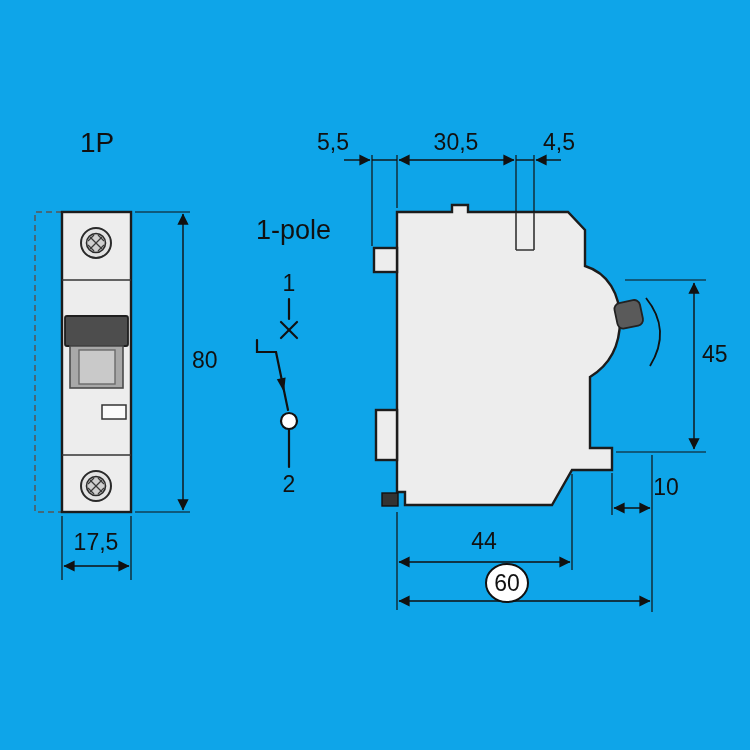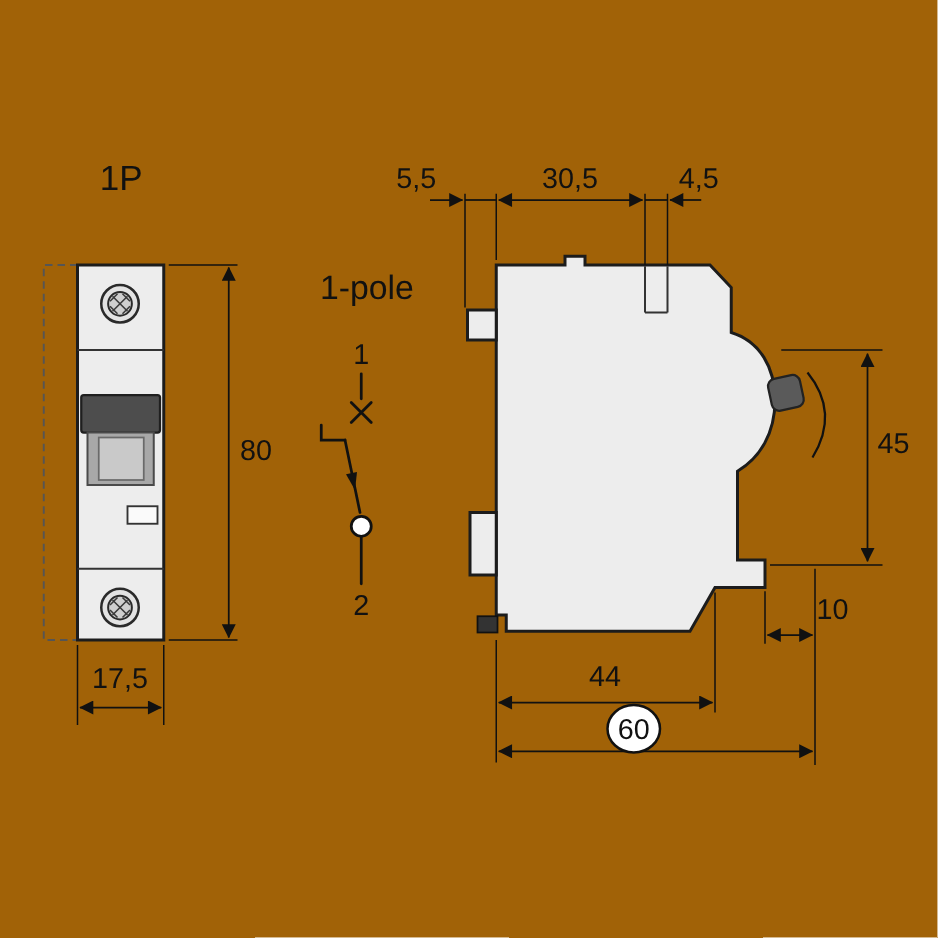--- a/index.html
+++ b/index.html
@@ -1,16 +1,16 @@
 <!DOCTYPE html>
 <html><head>
 <meta charset="utf-8">
 <style>
   html,body{margin:0;padding:0;background:#fff;}
-  .canvas{position:relative;width:750px;height:750px;background:#a16207;overflow:hidden;}
+  .canvas{position:relative;width:750px;height:750px;background:#0ea5e9;overflow:hidden;}
   svg{display:block;}
   text{font-family:"Liberation Sans","DejaVu Sans",sans-serif;fill:#111;}
   .t-big{font-size:28px;}
   .t-title{font-size:27px;}
   .t-dim{font-size:23px;}
   .t-term{font-size:23px;}
   .outline{fill:#ededed;stroke:#1c1c1c;stroke-width:2.4;stroke-linejoin:miter;}
   .inner{stroke:#333;stroke-width:1.6;fill:none;}
   .dim{stroke:#111;stroke-width:1.4;fill:none;}
   .ext{stroke:#111;stroke-width:1.2;fill:none;}

